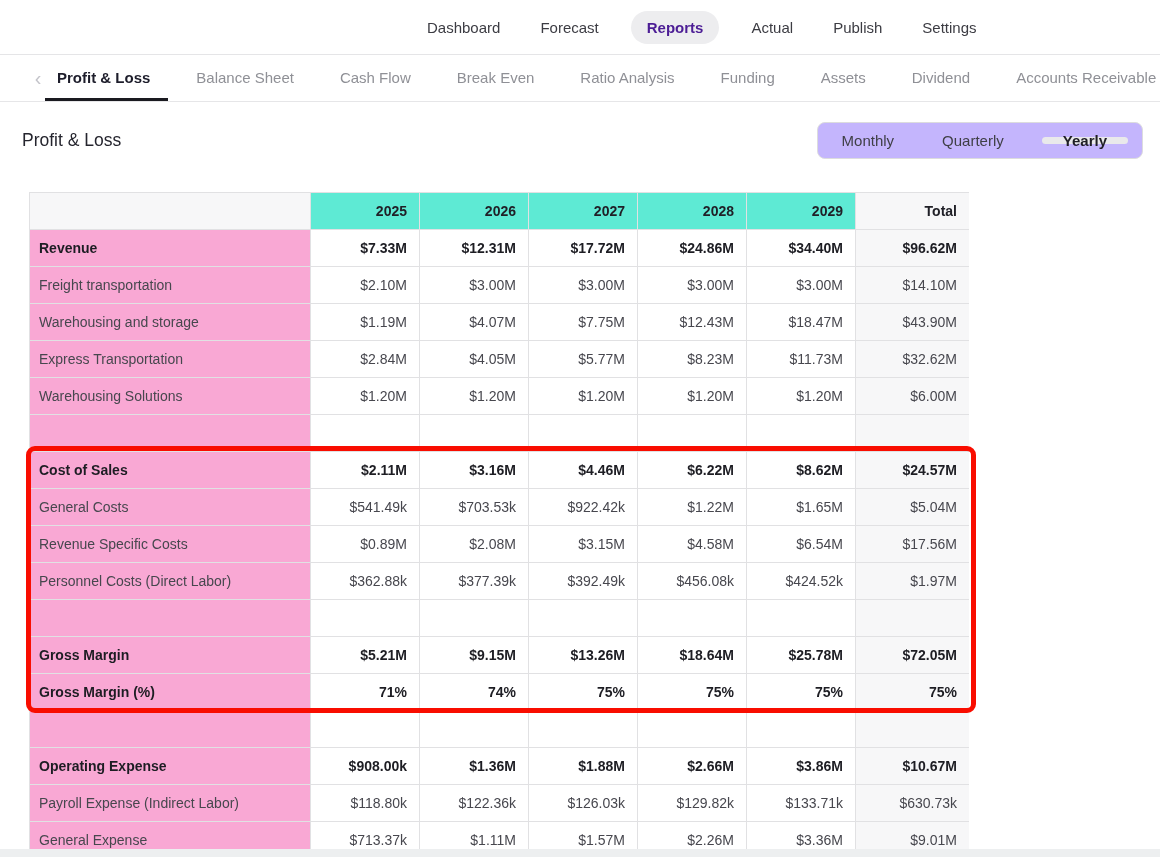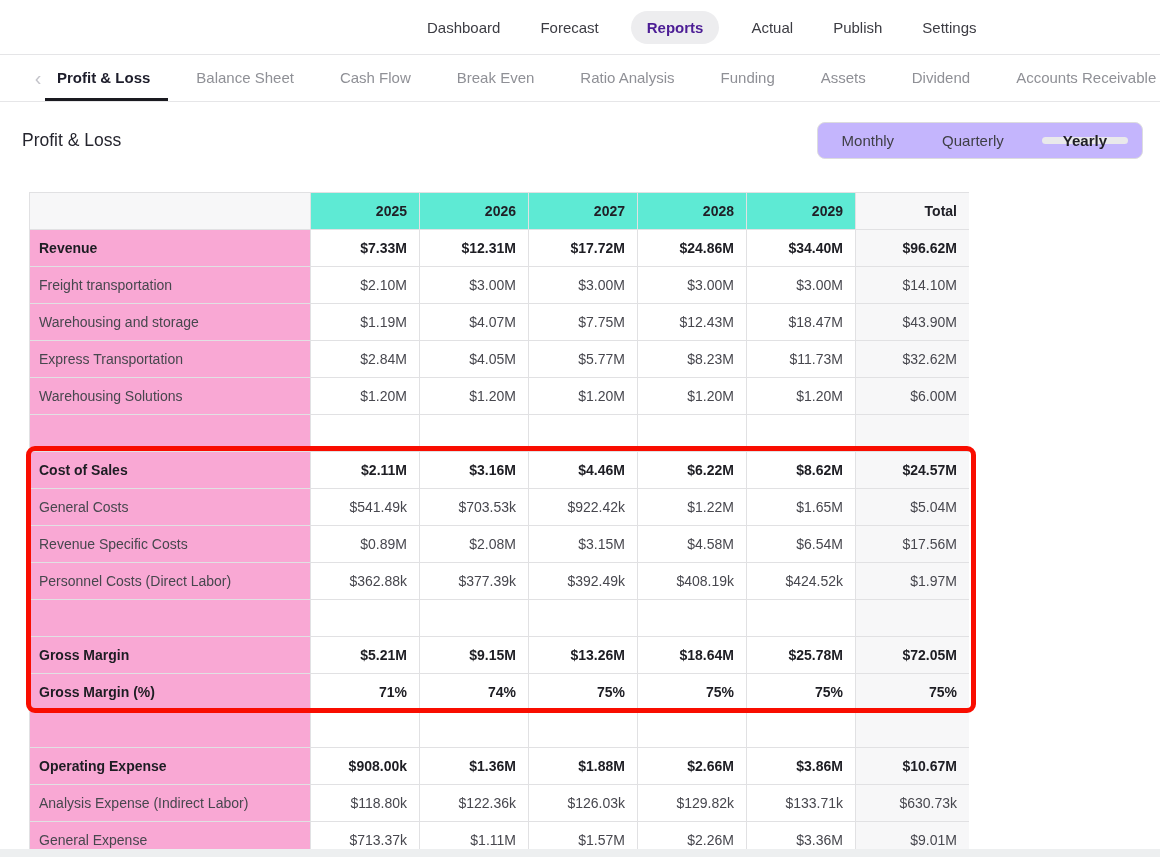--- a/index.html
+++ b/index.html
@@ -203,21 +203,21 @@
             <td class="val">$3.15M</td>
             <td class="val">$4.58M</td>
             <td class="val">$6.54M</td>
             <td class="val total">$17.56M</td>
           </tr>
           <tr>
             <td class="label">Personnel Costs (Direct Labor)</td>
             <td class="val">$362.88k</td>
             <td class="val">$377.39k</td>
             <td class="val">$392.49k</td>
-            <td class="val">$408.19k</td>
+            <td class="val">$456.08k</td>
             <td class="val">$424.52k</td>
             <td class="val total">$1.97M</td>
           </tr>
           <tr>
             <td class="label"></td>
             <td class="val"></td>
             <td class="val"></td>
             <td class="val"></td>
             <td class="val"></td>
             <td class="val"></td>
@@ -253,21 +253,21 @@
           <tr class="bold">
             <td class="label">Operating Expense</td>
             <td class="val">$908.00k</td>
             <td class="val">$1.36M</td>
             <td class="val">$1.88M</td>
             <td class="val">$2.66M</td>
             <td class="val">$3.86M</td>
             <td class="val total">$10.67M</td>
           </tr>
           <tr>
-            <td class="label">Analysis Expense (Indirect Labor)</td>
+            <td class="label">Payroll Expense (Indirect Labor)</td>
             <td class="val">$118.80k</td>
             <td class="val">$122.36k</td>
             <td class="val">$126.03k</td>
             <td class="val">$129.82k</td>
             <td class="val">$133.71k</td>
             <td class="val total">$630.73k</td>
           </tr>
           <tr>
             <td class="label">General Expense</td>
             <td class="val">$713.37k</td>

